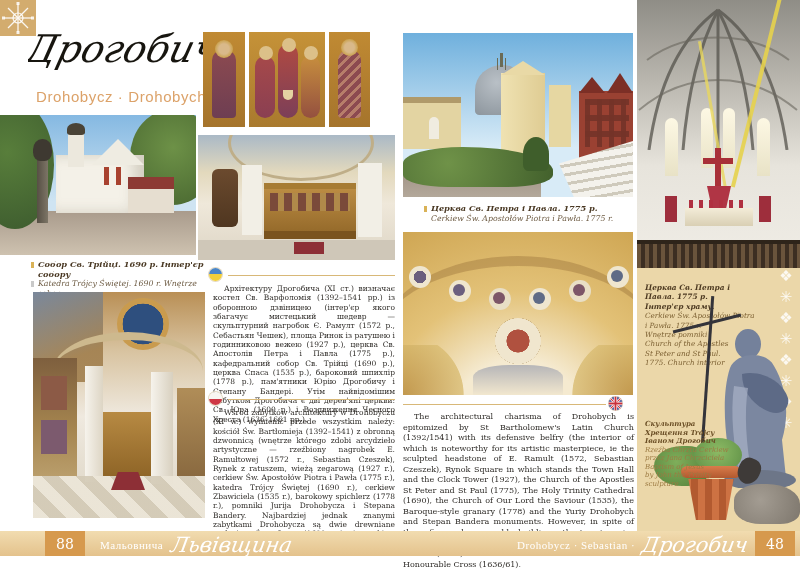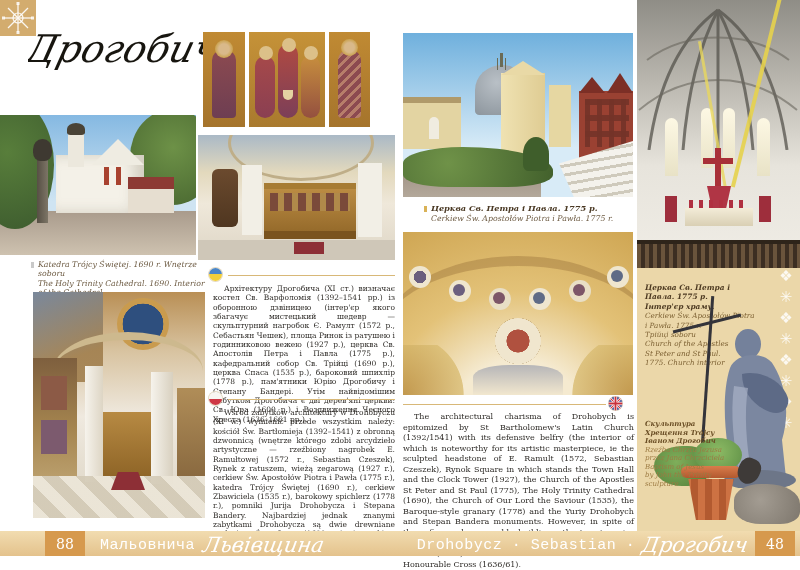--- a/index.html
+++ b/index.html
@@ -22,21 +22,21 @@
   .rule{position:absolute;border-top:1px solid #d8b878;height:0;}
   .flag{position:absolute;width:13px;height:13px;border-radius:50%;box-shadow:0 0 0 1px #e4d9c2;}
   .flag-ua{background:linear-gradient(180deg,#4a86c8 50%,#f2cf3a 50%);}
   .flag-pl{background:linear-gradient(180deg,#f8f6f2 50%,#ce3745 50%);}
   
   .footer-bar{position:absolute;left:0;top:531px;width:800px;height:25px;
       background:linear-gradient(180deg,#f1dcb0,#e4c28c);}
   .pagenum{position:absolute;top:531px;width:40px;height:25px;background:#d6994d;color:#fff;
       display:flex;align-items:center;justify-content:center;font-size:14px;}
   .script{font-style:italic;transform:skewX(-10deg);display:inline-block;}
-  .foot-sans{font-family:Liberation Mono, monospace;color:#fff;font-size:15px;letter-spacing:.5px;}
+  .foot-sans{font-family:Liberation Serif, serif;color:#fff;font-size:11px;letter-spacing:.5px;}
   .foot-script{color:#fff;font-size:21px;line-height:21px;}
   
   .rc-ua{font-weight:bold;font-style:italic;color:#4d3a22;font-size:7.4px;line-height:9.4px;}
   .rc-sub{font-style:italic;color:#7d6133;font-size:7.2px;line-height:9.4px;}
   .sc-ua{font-weight:bold;font-style:italic;color:#6b4f26;font-size:7px;line-height:8.5px;}
   .sc-sub{font-style:italic;color:#9c7a42;font-size:7px;line-height:8.5px;}
   .orn-glyph{color:rgba(255,255,255,.85);font-size:15px;line-height:21px;text-align:center;}
 </style>
 </head>
 <body>
@@ -58,39 +58,44 @@
       <rect x="2" y="16.5" width="3" height="3"></rect>
         <rect x="31" y="16.5" width="3" height="3"></rect>
     </g>
   </svg>
 </div>
 
 <div class="abs" style="left:28px;top:12px;width:200px;height:95px;">
   <svg width="200" height="66" viewBox="0 0 200 66">
     <text x="8" y="50" font-family="DejaVu Serif, serif" font-style="italic" font-size="38" fill="#17150f" transform="skewX(-14)">Дрогобич</text>
   </svg>
+  <div style="font-family:'Liberation Sans',sans-serif;color:#dca269;font-size:15px;letter-spacing:.6px;margin:6px 0 0 8px;">Drohobycz · Drohobych</div>
 </div>
 
 <div class="photo" style="left:0;top:115px;width:196px;height:140px;background:linear-gradient(180deg,#85b9e2,#cfe4f2 62%,#cfe4f2);">
   <div class="shape" style="left:0;bottom:0;width:100%;height:44px;background:linear-gradient(180deg,#a99b8c,#cec2b0);"></div>
   <div class="shape" style="left:-24px;top:-14px;width:78px;height:128px;border-radius:50%;background:radial-gradient(circle at 40% 40%,#587e3b,#3c5a2e);"></div>
   <div class="shape" style="right:-20px;top:-6px;width:86px;height:96px;border-radius:50%;background:radial-gradient(circle at 50% 40%,#6d9147,#47652f);"></div>
   <div class="shape" style="left:56px;top:40px;width:88px;height:58px;background:#f4f1e8;box-shadow:inset -10px 0 14px rgba(150,140,120,.35);"></div>
   <div class="shape" style="left:92px;top:24px;width:52px;height:26px;background:#efece2;clip-path:polygon(50% 0,100% 100%,0 100%);"></div>
   <div class="shape" style="left:68px;top:16px;width:16px;height:36px;background:#ece8dd;"></div>
   <div class="shape" style="left:67px;top:8px;width:18px;height:12px;border-radius:50% 50% 20% 20%;background:#4a4336;"></div>
   <div class="shape" style="left:128px;top:62px;width:46px;height:13px;background:#8d3a34;"></div>
   <div class="shape" style="left:128px;top:74px;width:46px;height:24px;background:#e6ded0;"></div>
   <div class="shape" style="left:104px;top:52px;width:5px;height:18px;background:#a8422f;"></div>
   <div class="shape" style="left:116px;top:52px;width:5px;height:18px;background:#a8422f;"></div>
   <div class="shape" style="left:37px;top:44px;width:11px;height:64px;background:linear-gradient(90deg,#564f44,#7d7566);"></div>
   <div class="shape" style="left:33px;top:24px;width:19px;height:22px;border-radius:48% 48% 40% 40%;background:#3e3931;"></div>
 </div>
 
 <div class="abs" style="left:31px;top:260px;width:180px;">
+  <div class="cap-line">
+      <span class="cap-mark"></span>
+    <span class="cap-ua">Собор Св. Трійці. 1690 р. Інтер'єр собору</span>
+    </div>
   <div class="cap-line">
       <span class="cap-mark" style="background:#c9c9c9;"></span>
     <span class="cap-sub">Katedra Trójcy Świętej. 1690 r. Wnętrze soboru</span>
     </div>
   <div class="cap-line">
       <span class="cap-sp"></span>
     <span class="cap-sub">The Holy Trinity Cathedral. 1690. Interior of the Cathedral</span>
     </div>
 </div>
 
@@ -229,21 +234,21 @@
   <div class="shape" style="left:28px;top:196px;width:12px;height:26px;background:#9e2e3c;"></div>
   <div class="shape" style="left:122px;top:196px;width:12px;height:26px;background:#9e2e3c;"></div>
   <div class="shape" style="left:0;bottom:0;width:100%;height:26px;background:repeating-linear-gradient(90deg,#6a543c 0 4px,#3c2e22 4px 8px);"></div>
   <div class="shape" style="left:0;bottom:24px;width:100%;height:4px;background:#2e241a;"></div>
 </div>
 
 <div class="abs" style="left:645px;top:283px;width:112px;">
   <div class="rc-ua">Церква Св. Петра і Павла. 1775 р.</div>
   <div class="rc-ua">Інтер'єр храму.</div>
   <div class="rc-sub">Cerkiew Św. Apostołów Piotra i Pawła. 1775 r.</div>
-  <div class="rc-sub">Трійці soboru</div>
+  <div class="rc-sub">Wnętrze pomniki</div>
   <div class="rc-sub">Church of the Apostles</div>
   <div class="rc-sub">St Peter and St Paul.</div>
   <div class="rc-sub">1775. Church interior</div>
 </div>
 
 <div class="abs" style="left:774px;top:266px;width:24px;height:185px;">
   <div class="orn-glyph">❖</div>
   <div class="orn-glyph">✳</div>
   <div class="orn-glyph">❖</div>
   <div class="orn-glyph">✳</div>
@@ -268,21 +273,21 @@
   <div class="shape" style="left:34px;top:182px;width:54px;height:50px;background:repeating-linear-gradient(90deg,#cd7243 0 7px,#b25a30 7px 14px);clip-path:polygon(8% 18%,92% 18%,78% 100%,22% 100%);"></div>
   <div class="shape" style="left:31px;top:178px;width:60px;height:12px;border-radius:6px;background:linear-gradient(180deg,#d97c4b,#b2592f);"></div>
   <div class="shape" style="left:84px;top:196px;width:66px;height:40px;border-radius:40% 50% 30% 40%;background:radial-gradient(circle at 40% 40%,#a39c92,#7d766c);"></div>
   <div class="shape" style="left:88px;top:170px;width:22px;height:26px;border-radius:40% 40% 50% 50%;background:#3e3a38;transform:rotate(24deg);"></div>
 </div>
 
 <div class="abs" style="left:645px;top:420px;width:92px;">
   <div class="sc-ua">Скульптура</div>
   <div class="sc-ua">Хрещення Trójcy</div>
   <div class="sc-ua">Іваном Дрогобич</div>
-  <div class="sc-sub">Rzeźba Chrztu Jezusa</div>
+  <div class="sc-sub">Rzeźba Chrztu Cerkiew</div>
   <div class="sc-sub">przez Jana Chrzciciela</div>
   <div class="sc-sub">Baptism of Jesus</div>
   <div class="sc-sub">by John the Trinity</div>
   <div class="sc-sub">sculpture</div>
 </div>
 
 <div class="footer-bar"></div>
 <div class="pagenum" style="left:45px;">88</div>
 <div class="abs" style="left:100px;top:534px;height:22px;display:flex;align-items:center;gap:8px;">
   <span class="foot-sans">Мальовнича</span>

